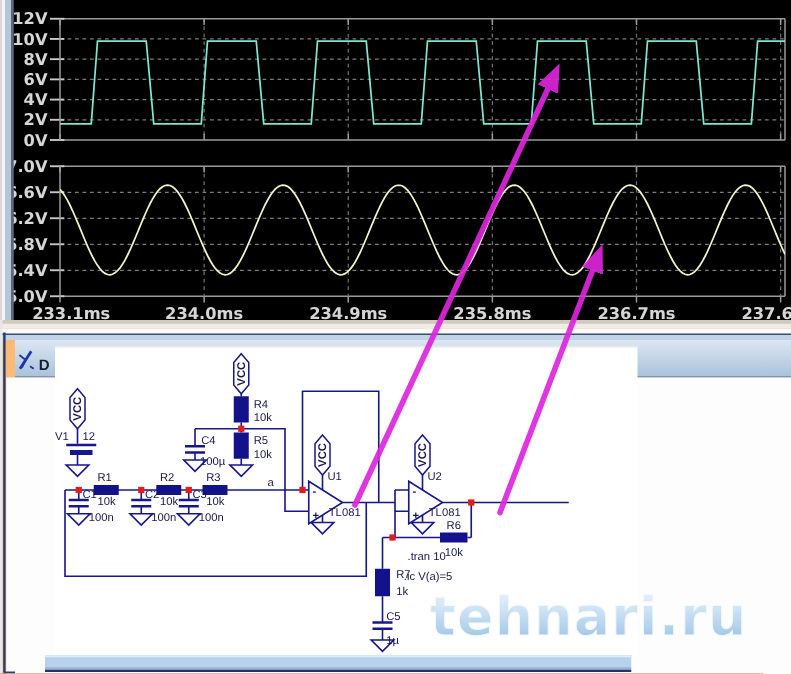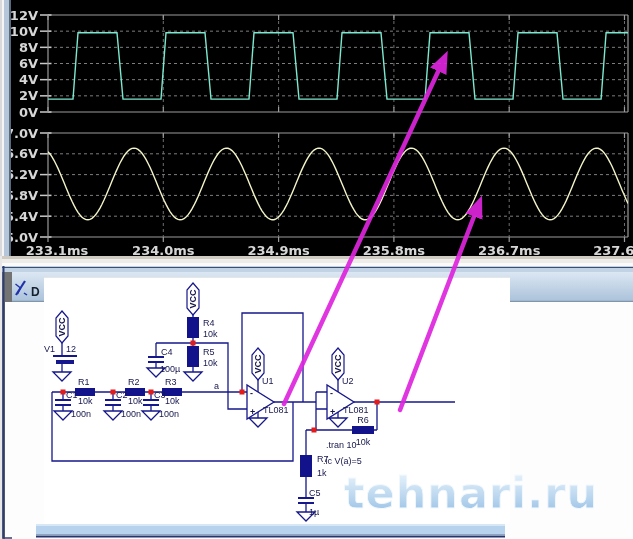--- a/index.html
+++ b/index.html
@@ -1,16 +1,16 @@
 <!DOCTYPE html>
 <html><head>
 <meta charset="utf-8">
 <style>
   html,body{margin:0;padding:0;background:#888;}
-  .root{position:relative;width:633px;height:539px;overflow:hidden;background:#737373;
+  .root{position:relative;width:633px;height:539px;overflow:hidden;background:#fdba74;
         font-family:"Liberation Sans",sans-serif;}
   .scope-panel{position:absolute;left:0;top:0;width:633px;height:256px;background:#000;}
   .scope-left-strip{position:absolute;left:0;top:0;width:11px;height:256px;
         background:linear-gradient(90deg,#d9d9d9 0 2px,#f5f5f5 2px 4px,#b5c5da 4px 9px,#5a6a7c 9px 11px);}
   svg{display:block;}
   #scope-svg{position:absolute;left:0;top:0;}
   #sch-svg{position:absolute;left:0;top:256px;}
   #arrow-svg{position:absolute;left:0;top:0;pointer-events:none;}
   .ticktext{font-family:"DejaVu Sans",sans-serif;font-size:13px;font-weight:bold;fill:#d6d6d6;}
   .slabel{font-family:"Liberation Sans",sans-serif;font-size:9px;fill:#17174e;}

